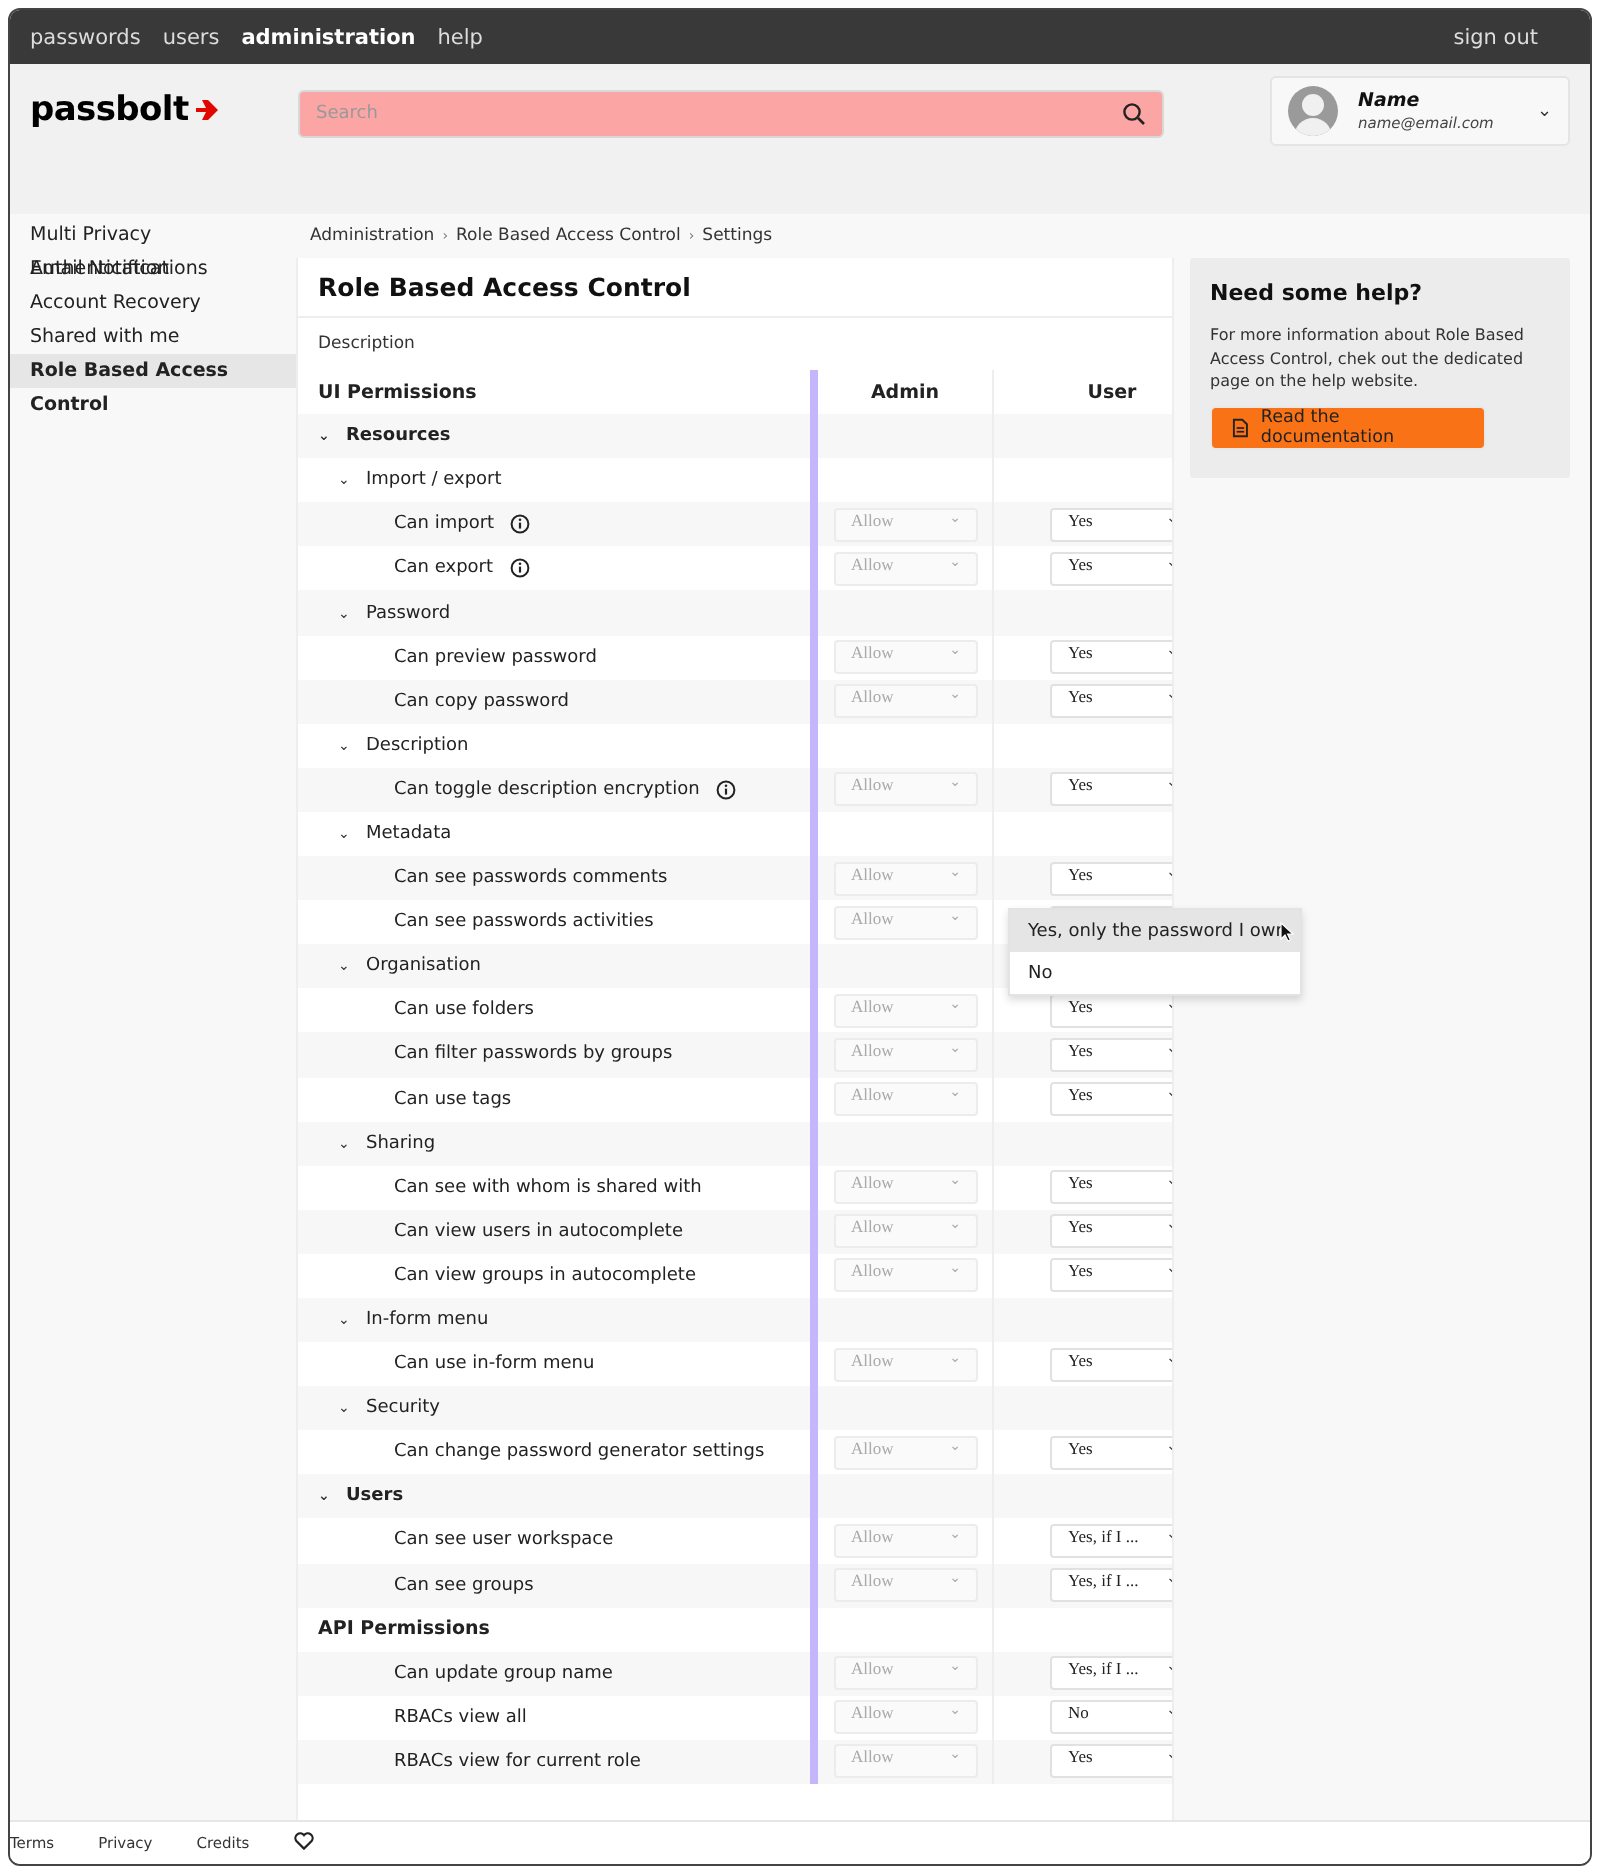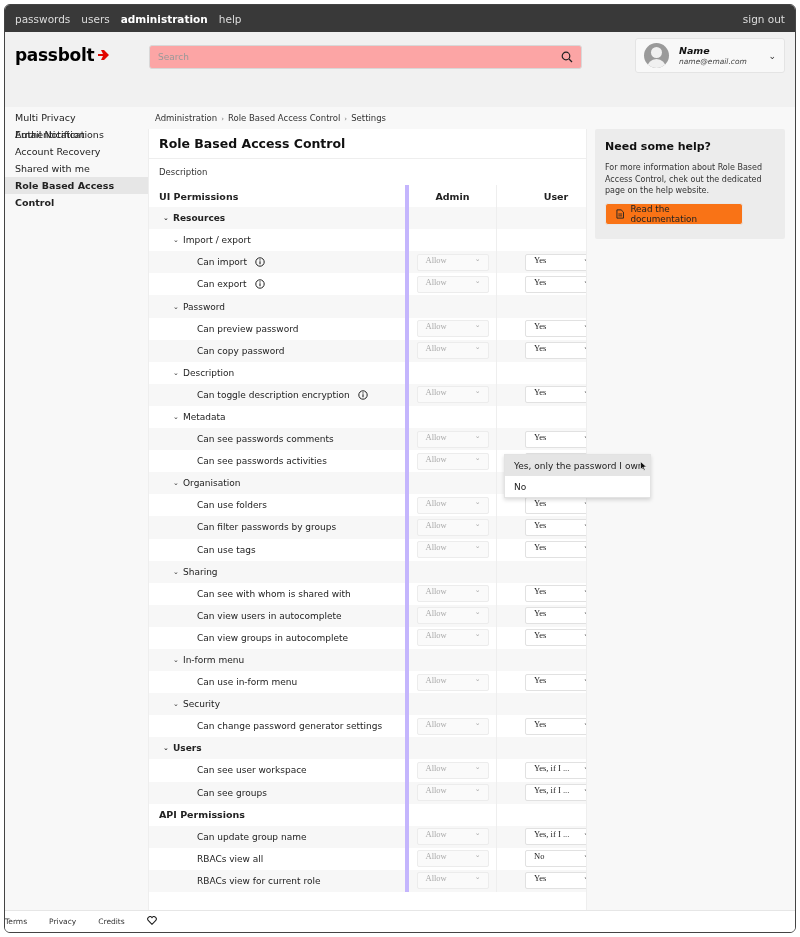--- a/index.html
+++ b/index.html
@@ -39,21 +39,21 @@
   .breadcrumb { position: absolute; left: 150px; top: 6px; font-size: 8.5px; color: #333; }
   .breadcrumb .sep { color: #777; margin: 0 4px; font-size: 7px; }
 
   .panel { position: absolute; left: 143px; top: 22px; width: 439px; bottom: 0; background: #fff; border-left: 1px solid #eee; border-right: 1px solid #eee; overflow: hidden; }
   .panel-title { height: 30px; display: flex; align-items: center; padding-left: 10px; font-weight: bold; font-size: 12.5px; color: #111; border-bottom: 1px solid #eee; }
   .panel-desc { height: 26px; display: flex; align-items: center; padding-left: 10px; font-size: 8.5px; color: #333; }
 
   .table { position: relative; }
   .row { height: 22.1px; display: flex; align-items: center; position: relative; }
   .row.alt { background: #f7f7f7; }
-  .row .label { flex: 0 0 256px; display: flex; align-items: center; font-size: 9px; color: #222; text-align: center; }
+  .row .label { flex: 0 0 256px; display: flex; align-items: center; font-size: 9px; color: #222; }
   .row .c-admin { flex: 0 0 91px; height: 100%; display: flex; align-items: center; justify-content: center; border-left: 4px solid #c4b5fd; }
   .row .c-user { flex: 0 0 91px; height: 100%; display: flex; align-items: center; justify-content: center; border-left: 1px solid #eee; padding-left: 28px; }
   .row.head .label { font-weight: bold; font-size: 9.5px; padding-left: 10px; }
   .row.head .c-admin, .row.head .c-user { font-weight: bold; font-size: 9.5px; }
   .lvl0 { padding-left: 10px; font-weight: bold; }
   .lvl0b { padding-left: 10px; font-weight: bold; font-size: 9.5px !important; }
   .lvl1 { padding-left: 20px; }
   .lvl2 { padding-left: 48px; }
   .caret { font-size: 7px; color: #333; width: 14px; display: inline-block; }
   .info-icon { margin-left: 8px; width: 10px; height: 10px; }
@@ -78,21 +78,21 @@
 </head>
 <body>
 
 <div class="frame">
   <div class="topnav">
     <span class="item">passwords</span>
     <span class="item">users</span>
     <span class="item active">administration</span>
     <span class="item">help</span>
     <span class="spacer"></span>
-    <span class="item" style="margin-right:0">sign out</span>
+    <span class="item" style="margin-right:16px">sign out</span>
   </div>
 
   <div class="header">
     <div class="logo">
       <span>passbolt</span>
       <span class="mark">
         <svg width="13" height="12" viewBox="0 0 13 12">
             <path d="M4 1 L7 1 L12 6 L7 11 L4 11 L6 7 L1 7 L1 5 L6 5 Z" fill="#e10600"></path>
           </svg>
       </span>

